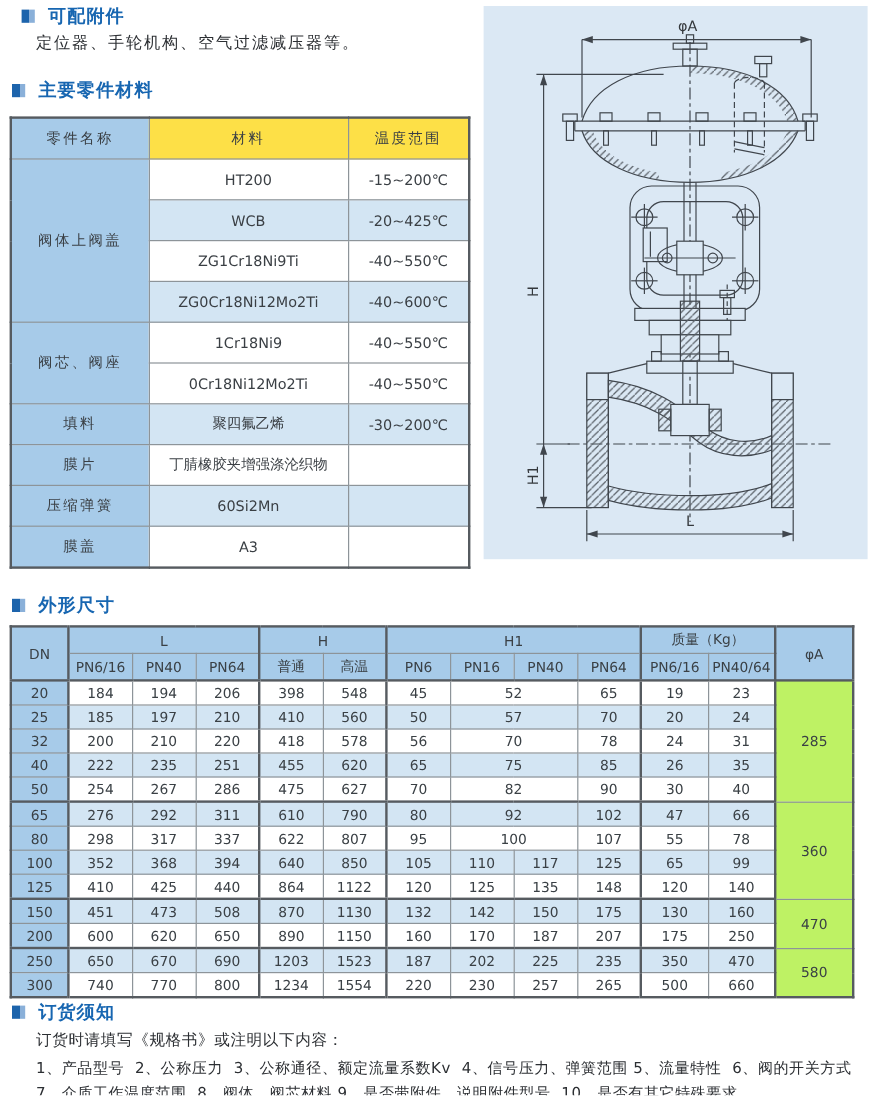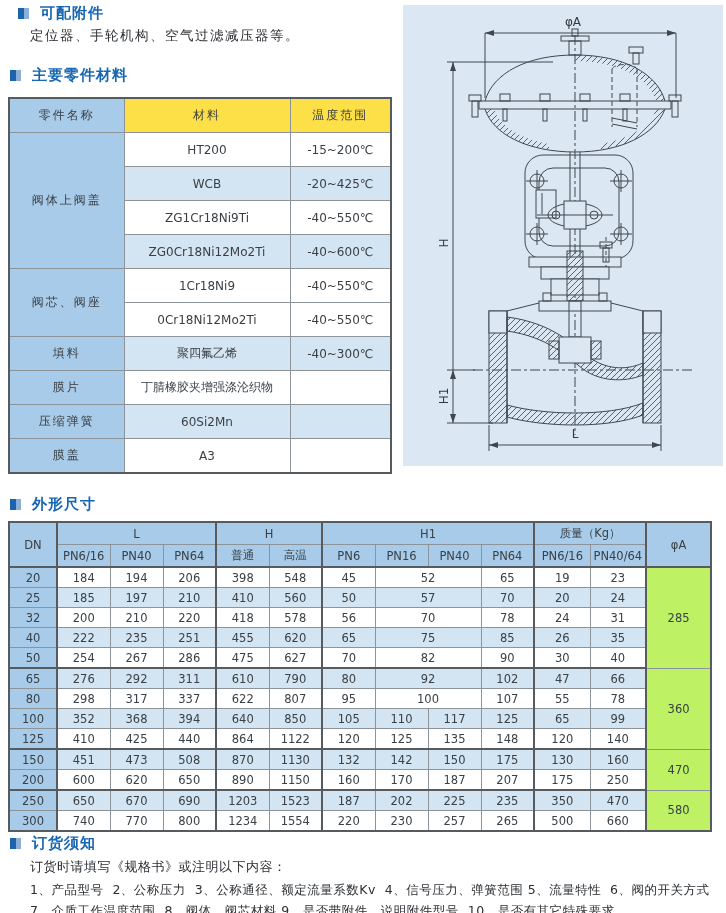--- a/index.html
+++ b/index.html
@@ -91,21 +91,21 @@
           <td>1Cr18Ni9</td>
           <td>-40~550℃</td>
         </tr>
         <tr class="rw">
           <td>0Cr18Ni12Mo2Ti</td>
           <td>-40~550℃</td>
         </tr>
         <tr class="rb">
           <td class="name-cell" rowspan="1">填料</td>
           <td>聚四氟乙烯</td>
-          <td>-40~300℃</td>
+          <td>-30~200℃</td>
         </tr>
         <tr class="rw">
           <td class="name-cell" rowspan="1">膜片</td>
           <td>丁腈橡胶夹增强涤沦织物</td>
           <td></td>
         </tr>
         <tr class="rb">
           <td class="name-cell" rowspan="1">压缩弹簧</td>
           <td>60Si2Mn</td>
           <td></td>

